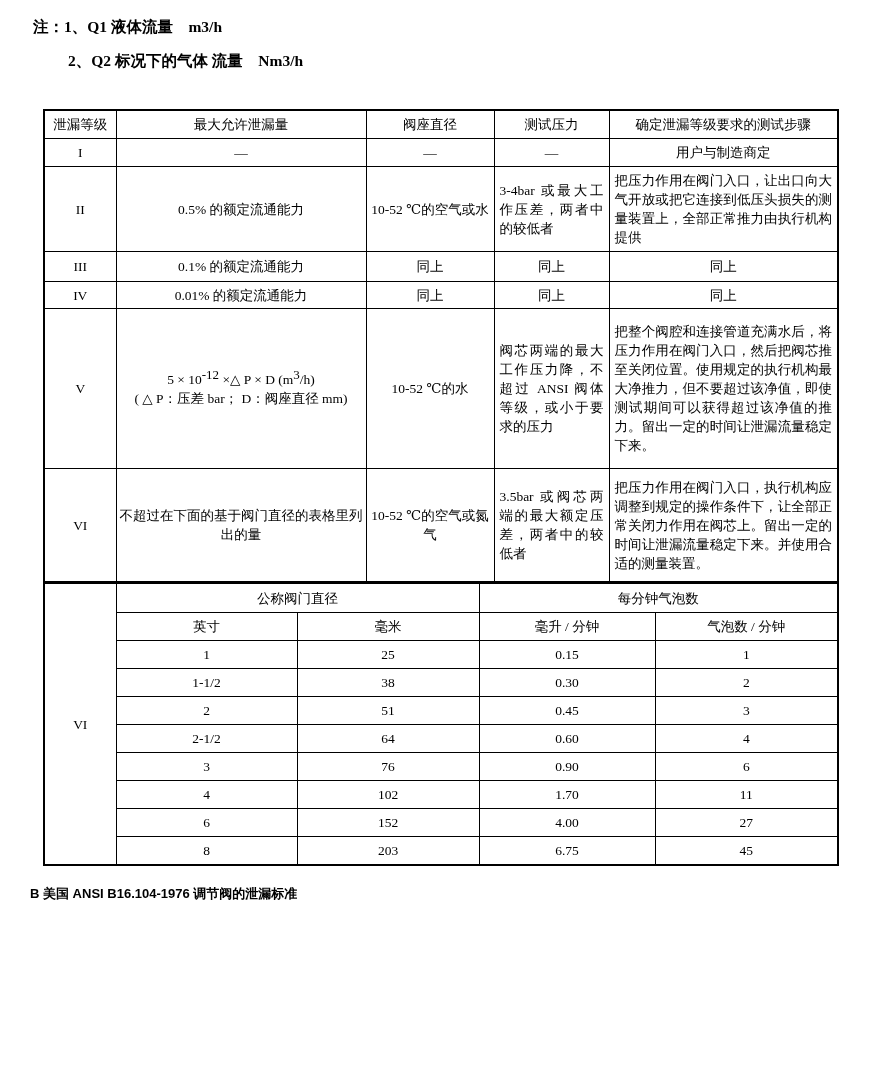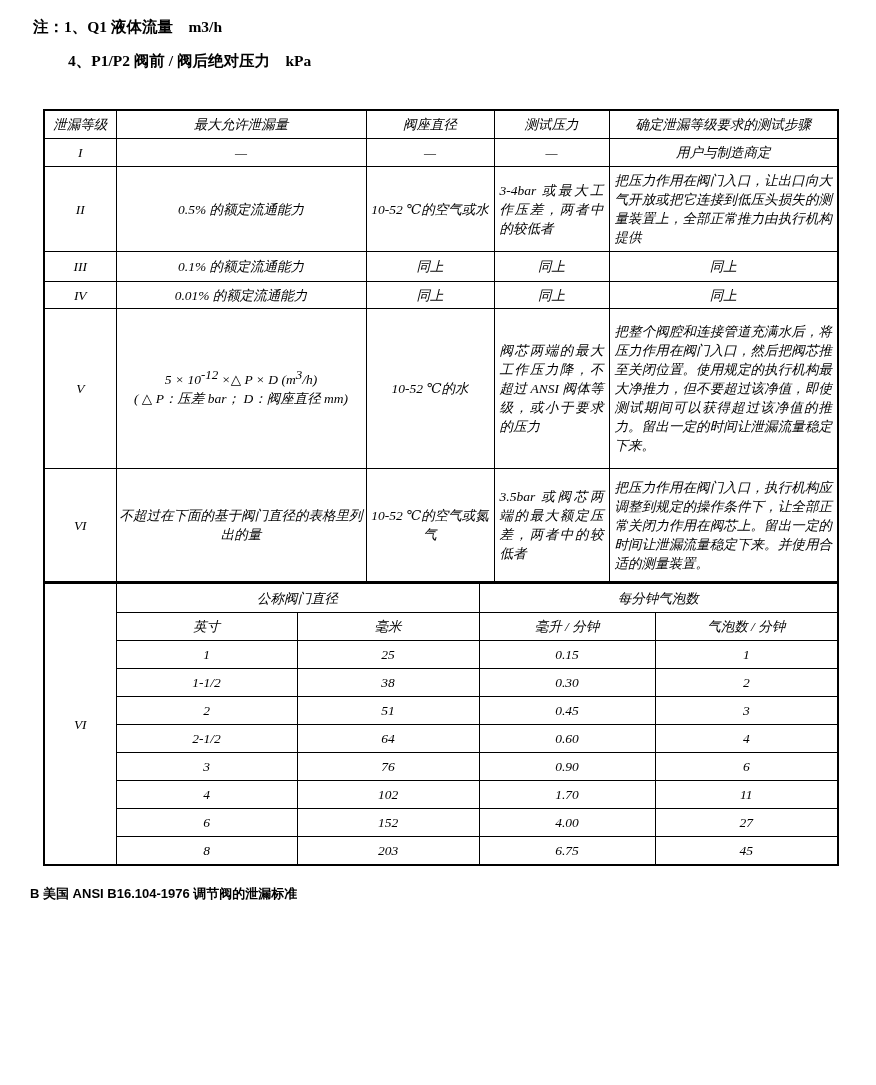--- a/index.html
+++ b/index.html
@@ -7,21 +7,21 @@
     width:876px;height:1085px;background:#ffffff;color:#000000;
     font-family:"Liberation Serif","DejaVu Serif",serif;
     overflow:hidden;position:relative;
   }
   
   .notes{margin:10px 0 0 33px;font-size:15.5px;line-height:34px;}
   .notes .nrow{white-space:nowrap;font-weight:bold;}
   .note-prefix{display:inline-block;width:31px;}
   .notes .indent{padding-left:35px;}
   
-  .tblwrap{margin-left:43px;margin-top:31px;width:794px;font-style:italic;}
+  .tblwrap{margin-left:43px;margin-top:31px;width:794px;}
   table{border-collapse:collapse;table-layout:fixed;width:794px;}
   table.main{border:2px solid #000;}
   table.sub{border:2px solid #000;margin-top:-1px;}
   td{
     border:1px solid #000;font-size:13.5px;line-height:19px;
     text-align:center;vertical-align:middle;padding:1px 3px;
     overflow:hidden;word-break:break-all;
   }
   td.tl{text-align:justify;padding:2px 5px;}
   tr.h25 td{height:25px;}
@@ -38,21 +38,21 @@
     margin:17px 0 0 30px;
     font-family:"Liberation Sans","DejaVu Sans",sans-serif;
     font-weight:bold;font-size:13px;line-height:22px;
   }
 </style>
 </head>
 <body>
 
 <div class="notes">
   <div class="nrow"><span class="note-prefix">注：</span><span>1、Q1 液体流量　m3/h</span></div>
-  <div class="nrow indent"><span>4、P1/P2 阀前 / 阀后绝对压力　kPa</span></div>
+  <div class="nrow indent"><span>2、Q2 标况下的气体 流量　Nm3/h</span></div>
 </div>
 
 <div class="tblwrap">
 <table class="main">
   <colgroup>
         <col style="width:72px">
         <col style="width:250px">
         <col style="width:128px">
         <col style="width:115px">
         <col style="width:229px">

